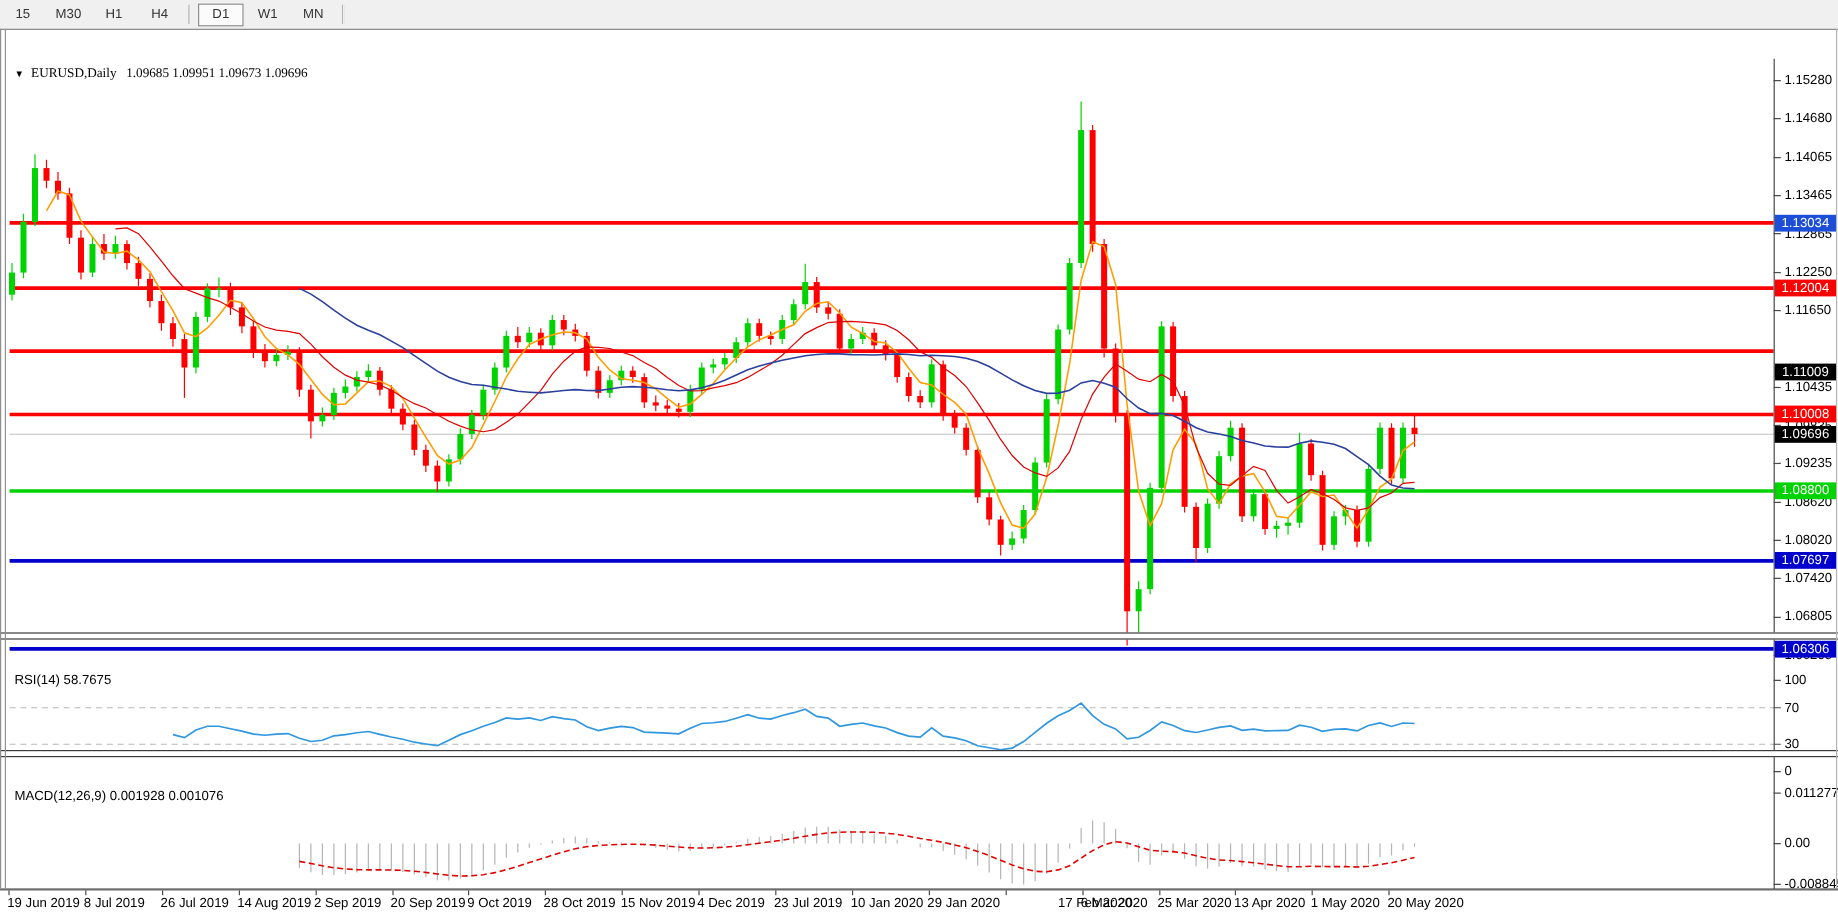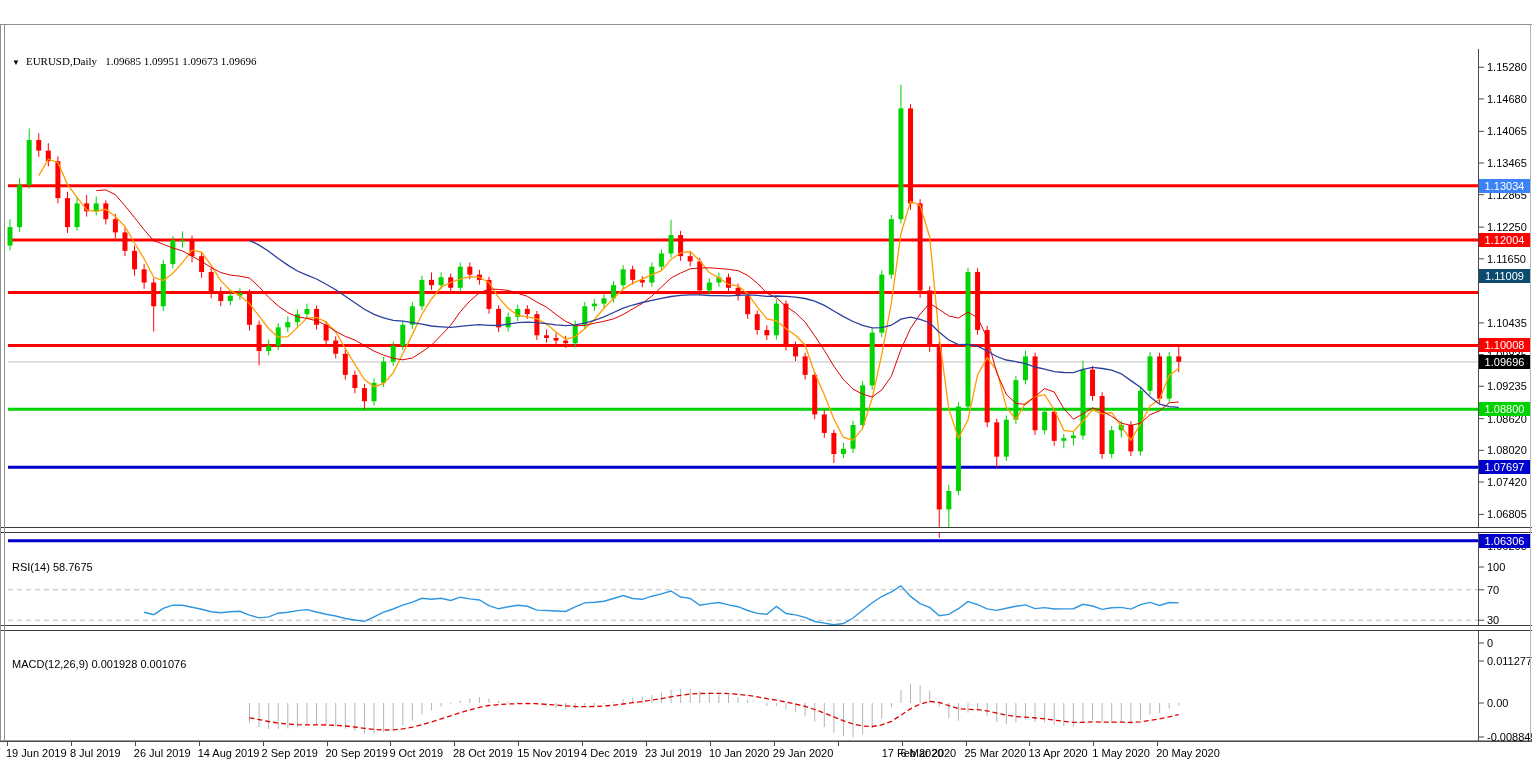--- a/index.html
+++ b/index.html
@@ -44,20 +44,31 @@
   .tab{padding:1px 12px;color:#555;white-space:nowrap;cursor:default;}
   .tab.active{background:#fff;border:1px solid #5a5a5a;color:#000;padding:1px 14px;margin-left:6px;}
   .tsep{color:#b8b8b8;padding:0 1px;}
   #tab-arrows{position:absolute;right:10px;top:4px;font-size:9px;color:#555;letter-spacing:14px;}
 </style>
 </head>
 <body>
 
 <div id="app">
 
+  <div id="toolbar">
+      <div class="tfbtn">15</div>
+      <div class="tfbtn">M30</div>
+      <div class="tfbtn">H1</div>
+      <div class="tfbtn">H4</div>
+      <div class="tbsep"></div>
+      <div class="tfbtn active">D1</div>
+      <div class="tfbtn">W1</div>
+      <div class="tfbtn">MN</div>
+      <div class="tbsep"></div>
+    </div>
 
   <div id="chartwin">
     <svg id="svg-main" width="1532" height="502">
         <line x1="1478" y1="18.24680851063792" x2="1484" y2="18.24680851063792" stroke="#4a4a4a" stroke-width="1"></line>
         <line x1="1478" y1="49.90638297872311" x2="1484" y2="49.90638297872311" stroke="#4a4a4a" stroke-width="1"></line>
         <line x1="1478" y1="82.35744680851091" x2="1484" y2="82.35744680851091" stroke="#4a4a4a" stroke-width="1"></line>
         <line x1="1478" y1="114.01702127659608" x2="1484" y2="114.01702127659608" stroke="#4a4a4a" stroke-width="1"></line>
         <line x1="1478" y1="145.6765957446813" x2="1484" y2="145.6765957446813" stroke="#4a4a4a" stroke-width="1"></line>
         <line x1="1478" y1="178.1276595744679" x2="1484" y2="178.1276595744679" stroke="#4a4a4a" stroke-width="1"></line>
         <line x1="1478" y1="209.7872340425531" x2="1484" y2="209.7872340425531" stroke="#4a4a4a" stroke-width="1"></line>
@@ -463,23 +474,23 @@
         <div class="ptick" style="top: 195.128px;">1.12250</div>
         <div class="ptick" style="top: 226.787px;">1.11650</div>
         <div class="ptick" style="top: 290.898px;">1.10435</div>
         <div class="ptick" style="top: 322.557px;">1.09835</div>
         <div class="ptick" style="top: 354.217px;">1.09235</div>
         <div class="ptick" style="top: 386.668px;">1.08620</div>
         <div class="ptick" style="top: 418.328px;">1.08020</div>
         <div class="ptick" style="top: 449.987px;">1.07420</div>
         <div class="ptick" style="top: 482.438px;">1.06805</div>
         <div class="ptick" style="top: 514.098px;">1.06205</div>
-        <div class="badge" style="top: 153.759px; background: #3b82f6; color: rgb(255, 255, 255);">1.13034</div>
+        <div class="badge" style="top: 153.759px; background: #1d4ed8; color: rgb(255, 255, 255);">1.13034</div>
         <div class="badge" style="top: 208.108px; background: rgb(255, 0, 0); color: rgb(255, 255, 255);">1.12004</div>
-        <div class="badge" style="top: 244px; background: #0c4a6e; color: rgb(255, 255, 255);">1.11009</div>
+        <div class="badge" style="top: 278px; background: #000000; color: rgb(255, 255, 255);">1.11009</div>
         <div class="badge" style="top: 313.429px; background: rgb(255, 0, 0); color: rgb(255, 255, 255);">1.10008</div>
         <div class="badge" style="top: 377.17px; background: rgb(0, 211, 0); color: rgb(255, 255, 255);">1.08800</div>
         <div class="badge" style="top: 435.371px; background: rgb(0, 0, 204); color: rgb(255, 255, 255);">1.07697</div>
         <div class="badge" style="top: 508.769px; background: rgb(0, 0, 204); color: rgb(255, 255, 255);">1.06306</div>
         <div class="badge" style="top: 329.892px; background: rgb(0, 0, 0); color: rgb(255, 255, 255);">1.09696</div>
         <div class="itick" style="top: 535px;">100</div>
         <div class="itick" style="top: 557.8px;">70</div>
         <div class="itick" style="top: 588.2px;">30</div>
         <div class="itick" style="top: 611px;">0</div>
         <div class="itick" style="top: 629px;">0.011277</div>

